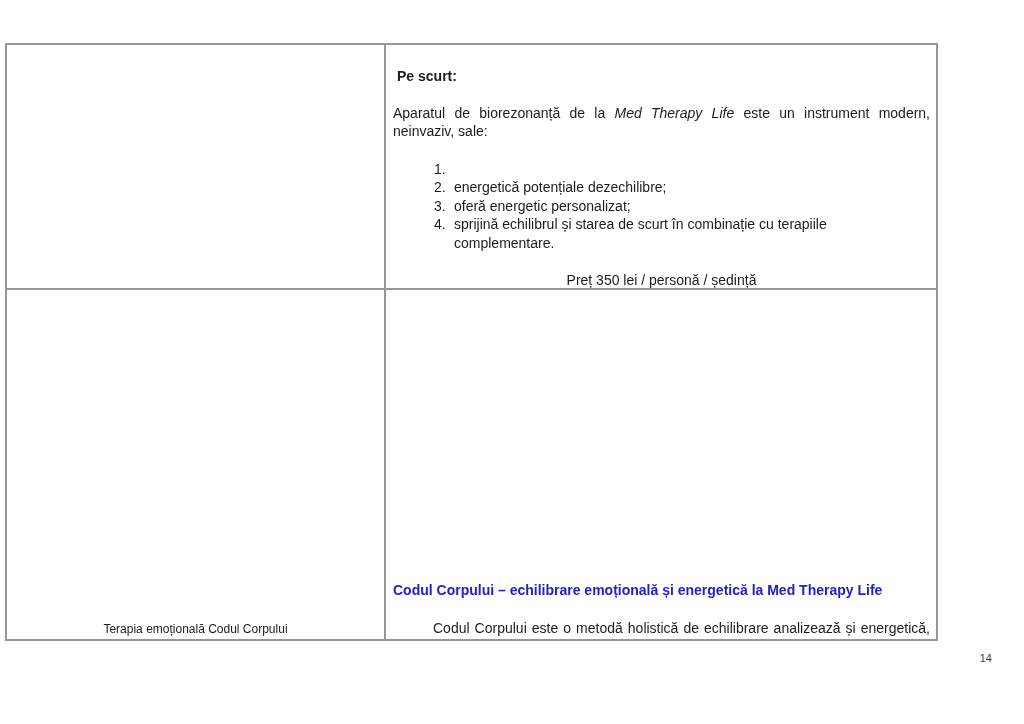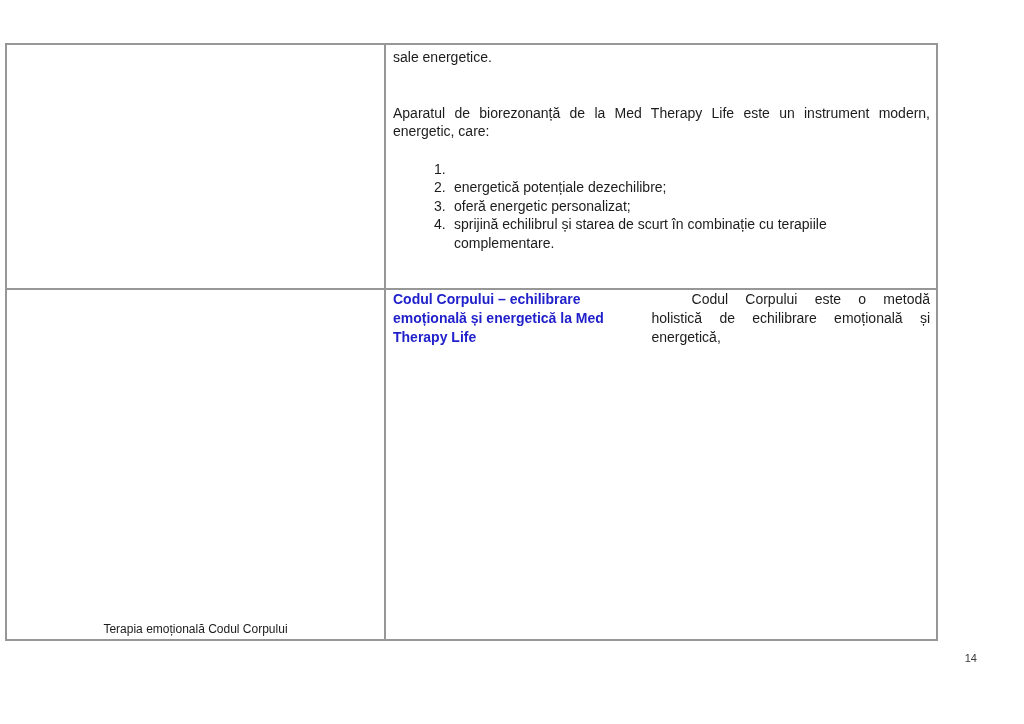--- a/index.html
+++ b/index.html
@@ -31,106 +31,108 @@
     line-height: 18.6px;
   }
   .line { min-height: 18.6px; }
   .sp { height: 18.6px; }
   .pe-scurt { font-weight: bold; padding-left: 4px; }
   .just-line {
     text-align: justify;
     text-align-last: justify;
   }
   .b { font-weight: normal; }
-  .i { }
+  .i { font-style: italic; }
   .list-row { display: flex; min-height: 18.6px; }
   .list-num { width: 20px; margin-left: 41px; flex: none; }
   .list-text { flex: 1; }
   .price-line { text-align: center; }
 
   
   .content-l2 {
     height: 100%;
     display: flex;
     align-items: flex-end;
     justify-content: center;
     padding-bottom: 1px;
     font-size: 12px;
     line-height: 17px;
   }
   .content-r2 {
     height: 100%;
     display: flex;
+    flex-direction: column;
     justify-content: flex-end;
     padding: 0 6px 1px 7px;
     font-size: 14px;
     line-height: 19px;
   }
   .blue-heading {
     color: #2121cb;
     font-weight: bold;
   }
   .sp2 { height: 19px; flex: none; }
   .indent-para {
     text-indent: 40px;
     text-align: justify;
     text-align-last: justify;
   }
 
   .page-number {
     position: absolute;
     top: 652px;
-    right: 47px;
+    right: 32px;
     font-size: 11px;
     color: #3a3a3a;
   }
 </style>
 </head>
 <body>
 
 <div class="doc-table">
 
   <div class="cell c-left r-top"></div>
 
   <div class="cell r-top">
     <div class="content-r1">
-      <div class="line">sale energetice.</div>
       <div class="sp"></div>
+      <div class="line pe-scurt">Pe scurt:</div>
       <div class="sp"></div>
       <div class="line just-line"><span class="b">Aparatul de biorezonanță</span><span> de la </span><span class="i">Med Therapy Life</span><span> este un instrument modern,</span></div>
-      <div class="line">energetic, care:</div>
+      <div class="line">neinvaziv, sale:</div>
       <div class="sp"></div>
       <div class="list-row">
         <span class="list-num">1.</span>
       </div>
       <div class="list-row">
         <span class="list-num">2.</span>
         <span class="list-text">energetică potențiale dezechilibre;</span>
       </div>
       <div class="list-row">
         <span class="list-num">3.</span>
         <span class="list-text">oferă energetic personalizat;</span>
       </div>
       <div class="list-row">
         <span class="list-num">4.</span>
         <span class="list-text">sprijină echilibrul și starea de scurt în combinație cu terapiile complementare.</span>
       </div>
       <div class="sp"></div>
+      <div class="line price-line">Preț 350 lei / personă / ședință</div>
     </div>
   </div>
 
   <div class="cell c-left">
     <div class="content-l2">
       <span>Terapia emoțională Codul Corpului</span>
     </div>
   </div>
 
   <div class="cell">
     <div class="content-r2">
       <div class="blue-heading">Codul Corpului – echilibrare emoțională și energetică la Med Therapy Life</div>
       <div class="sp2"></div>
-      <div class="indent-para"><span class="b">Codul Corpului</span><span> este o metodă holistică de echilibrare emoțională și energetică,</span></div>
+      <div class="indent-para"><span class="b">Codul Corpului</span><span> este o metodă holistică de echilibrare analizează și energetică,</span></div>
     </div>
   </div>
 
 </div>
 
 <div class="page-number">14</div>
 
 </body></html>

